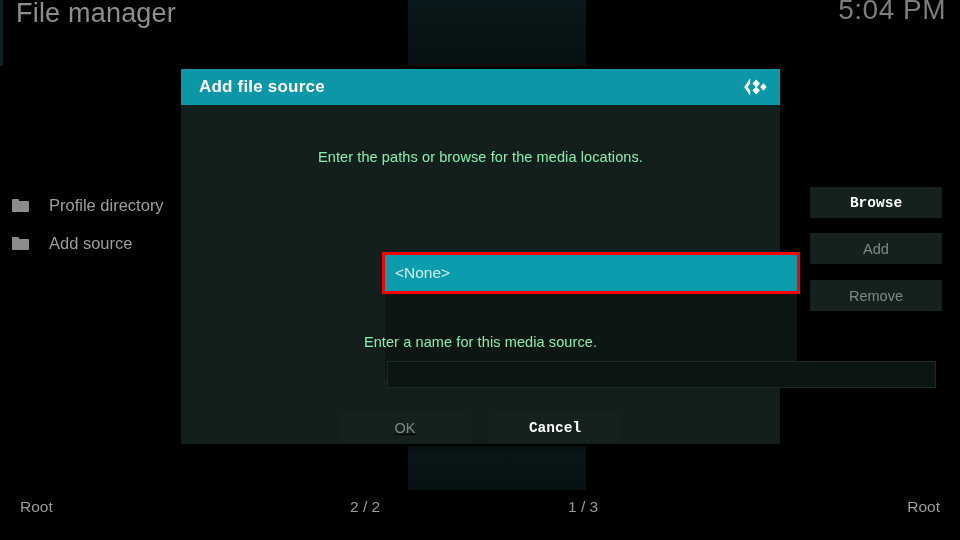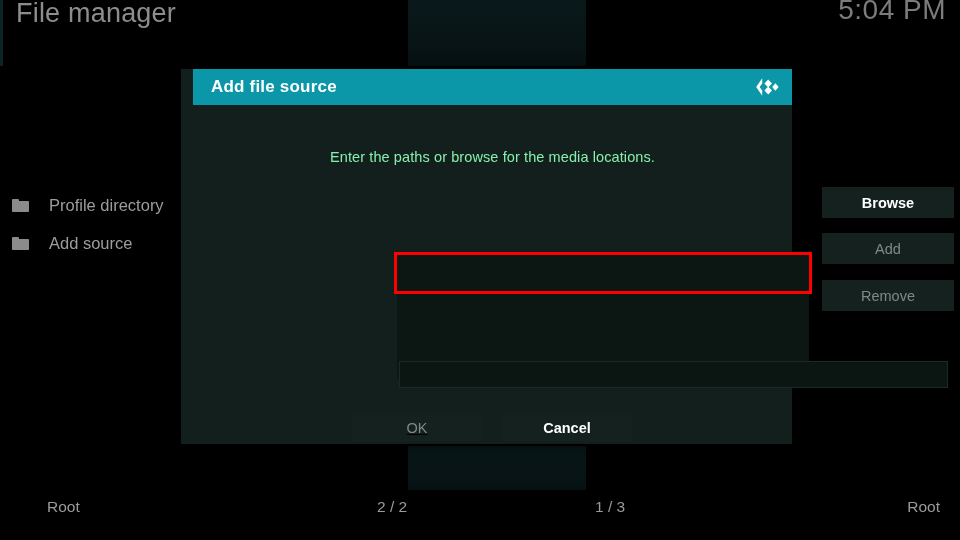--- a/index.html
+++ b/index.html
@@ -109,37 +109,35 @@
     left: 0;
     right: 0;
     bottom: 20px;
     height: 22px;
   }
   .status-item {
     position: absolute;
     font-size: 15.5px;
     color: #9a9a9a;
     white-space: nowrap;
-    margin-left: 27px;
   }
   #status-left-path   { left: 20px;  }
   #status-left-page   { left: 350px; }
   #status-right-page  { left: 568px; }
   #status-right-path  { right: 20px; }
 
   
   #dialog-add-file-source {
     position: absolute;
     left: 181px;
     top: 69px;
     width: 599px;
     height: 375px;
     background: #121f1c;
     box-shadow: 0 2px 14px rgba(0,0,0,.75);
-    padding-left: 12px;
   }
 
   #dialog-header {
     height: 36px;
     background: #0b97a8;
     display: flex;
     align-items: center;
     justify-content: space-between;
     padding: 0 12px 0 18px;
   }
@@ -226,21 +224,21 @@
     justify-content: center;
     box-sizing: border-box;
   }
   #browse-button { top: 82px;  }
   #add-button    { top: 128px; }
   #remove-button { top: 175px; }
 
   .side-button-label {
     font-size: 14.5px;
   }
-  .btn-enabled  { color: #ffffff; font-weight: bold; }
+  .btn-enabled  { color: #ffffff; font-weight: bold; font-family: Liberation Mono, monospace; }
   .btn-disabled { color: #7e8a88; font-weight: normal; }
 
   
   #source-name-input {
     position: absolute;
     left: 206px;
     top: 256px;
     width: 549px;
     height: 27px;
     background: #0b1512;
@@ -314,33 +312,37 @@
         </svg>
       </span>
     </div>
 
     <div id="dialog-body">
 
       <div class="dialog-help-text" id="paths-help-text">Enter the paths or browse for the media locations.</div>
 
       <div id="paths-list-panel"></div>
 
+      <div id="path-item-selected">
+        <span id="path-item-selected-label">&lt;None&gt;</span>
+      </div>
 
       <div id="annotation-highlight"></div>
 
       <div class="side-button" id="browse-button">
         <span class="side-button-label btn-enabled">Browse</span>
       </div>
       <div class="side-button" id="remove-button">
         <span class="side-button-label btn-disabled">Remove</span>
       </div>
       <div class="side-button" id="add-button">
         <span class="side-button-label btn-disabled">Add</span>
       </div>
 
+      <div class="dialog-help-text" id="name-help-text">Enter a name for this media source.</div>
 
       <div id="source-name-input">
         <span id="source-name-input-value"></span>
       </div>
 
       <div class="action-button" id="ok-button">
         <span class="action-button-label btn-disabled">OK</span>
       </div>
       <div class="action-button" id="cancel-button">
         <span class="action-button-label btn-enabled">Cancel</span>

